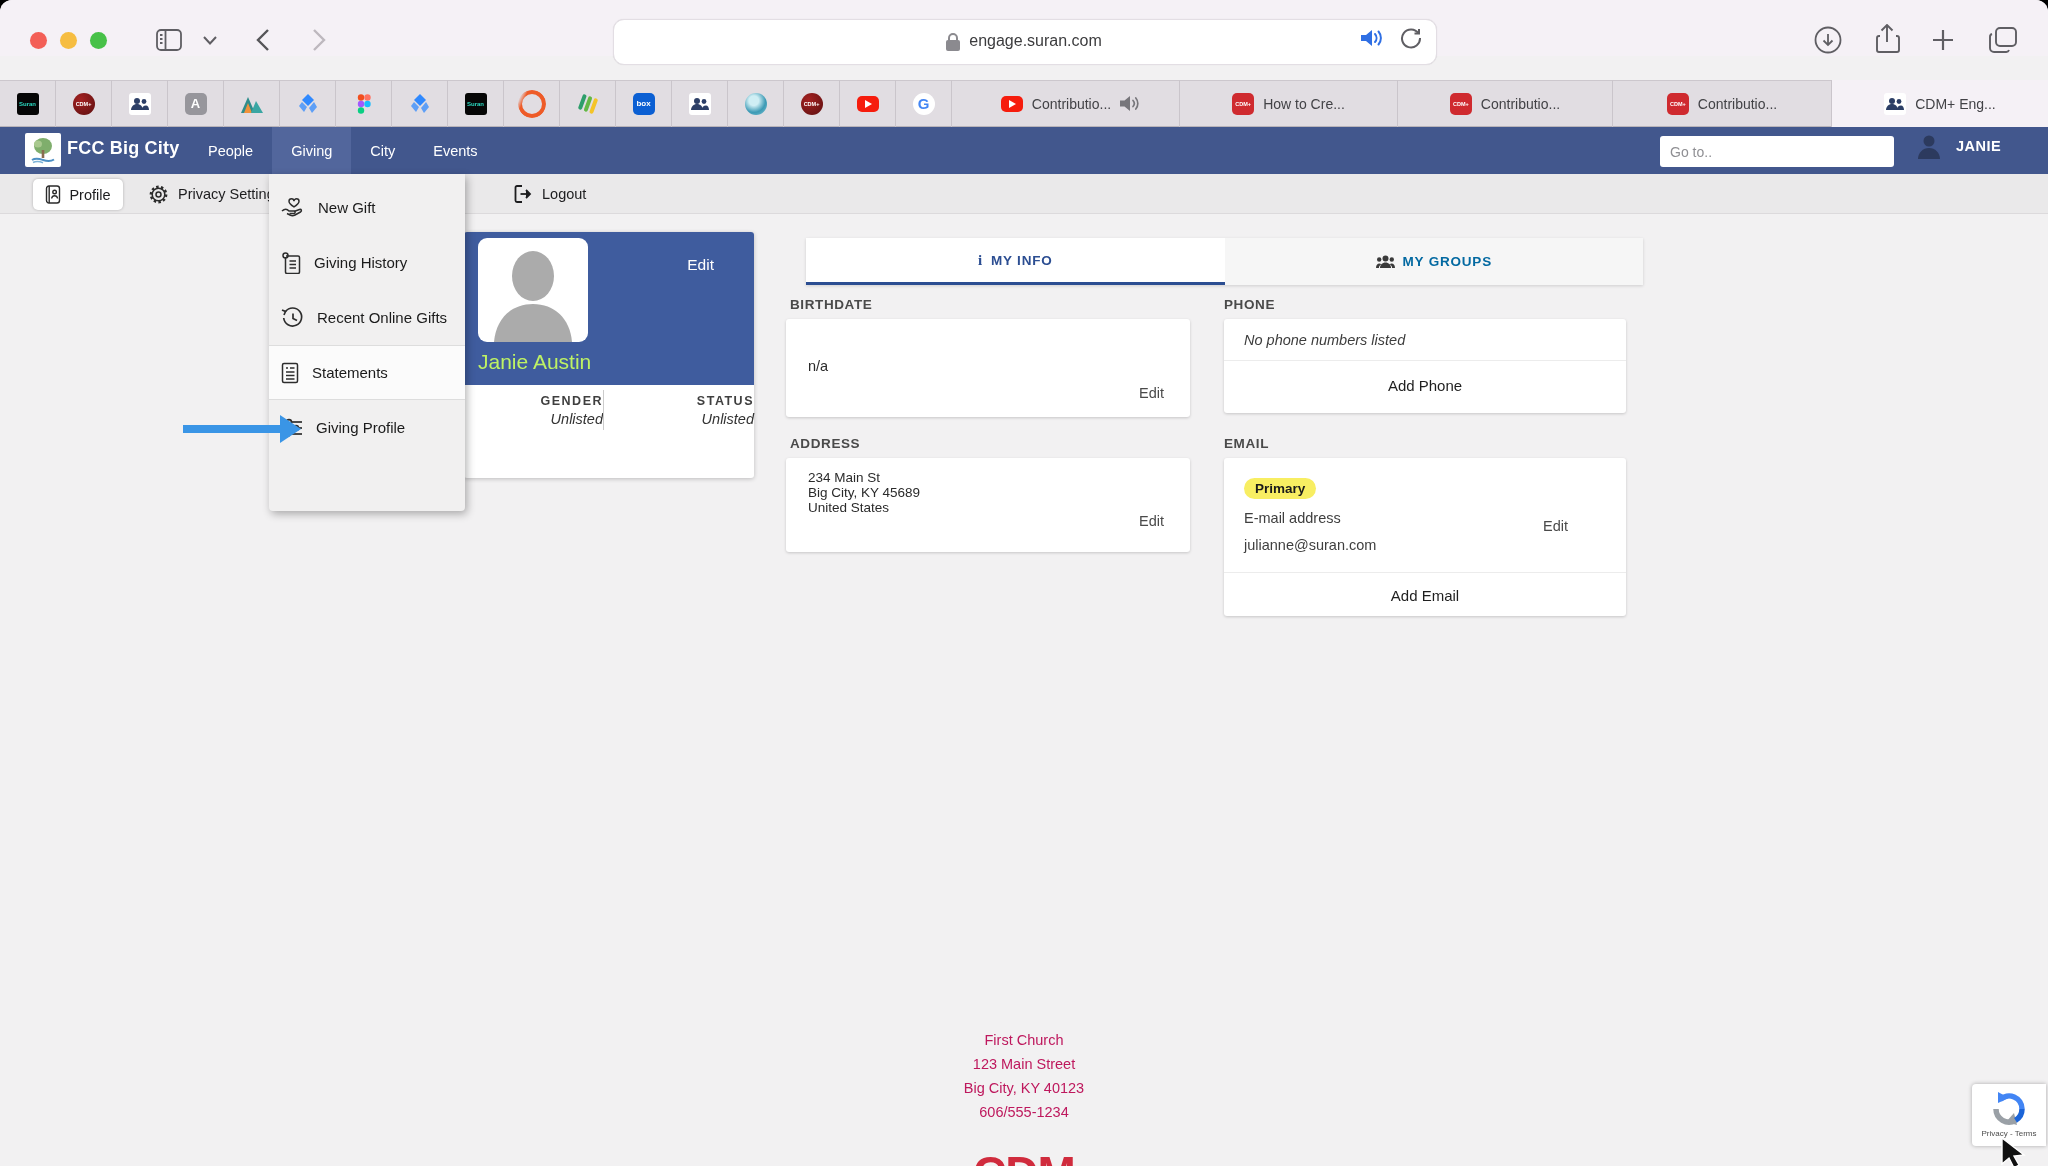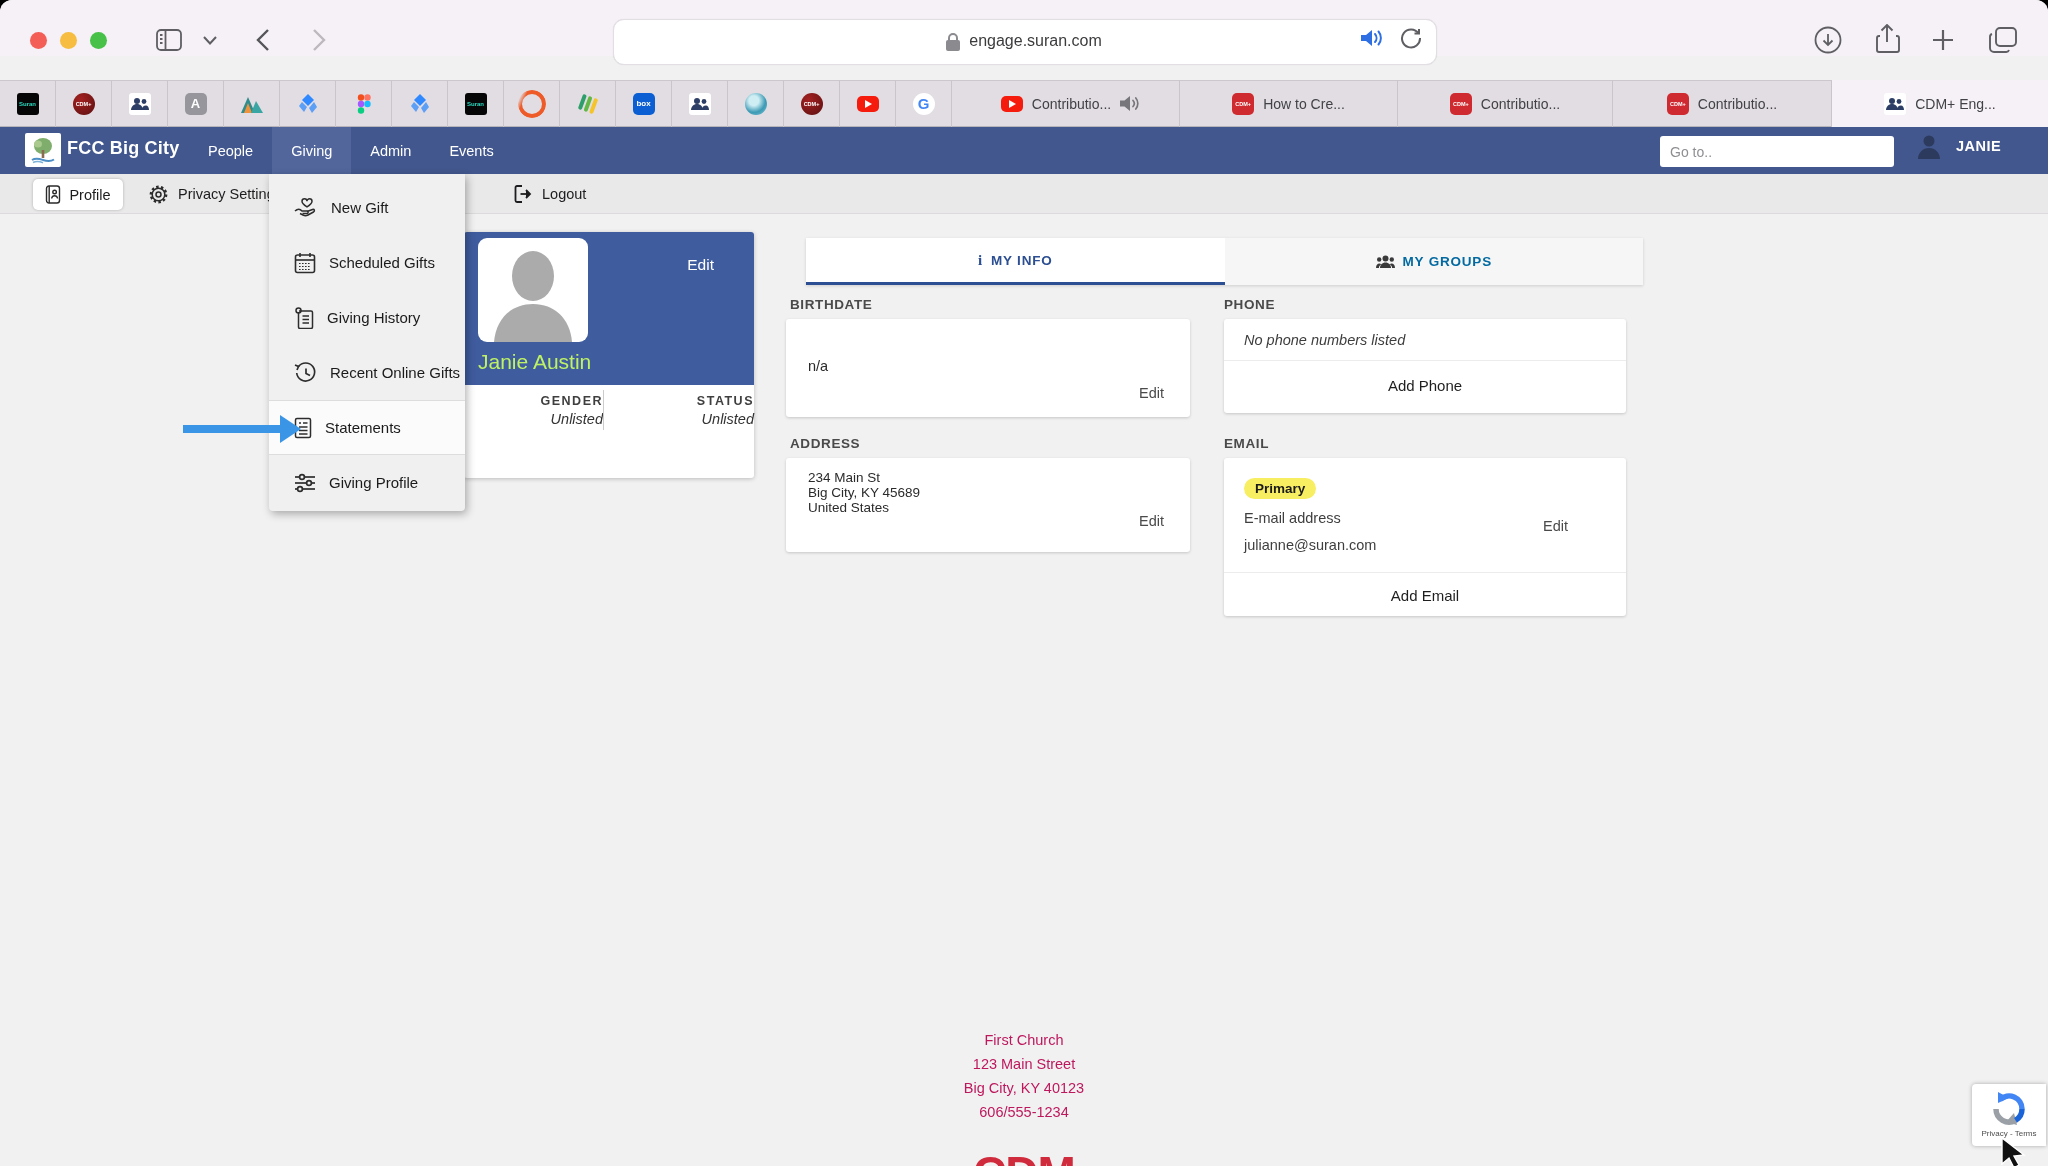--- a/index.html
+++ b/index.html
@@ -57,21 +57,21 @@
 
   
   .subnav{left:0;top:174px;width:2048px;height:40px;background:#eae9ea;border-bottom:1px solid #dcdadc;box-sizing:border-box;}
   .sn-item{position:absolute;top:174px;height:40px;display:flex;align-items:center;gap:9px;font-size:14.5px;color:#1d1d1f;}
   .profilebtn{left:33px;top:179px;width:90px;height:31px;background:#fff;border-radius:5px;
               box-shadow:0 0 3px rgba(0,0,0,.25);display:flex;align-items:center;justify-content:center;gap:8px;font-size:14.5px;color:#1d1d1f;}
 
   
   .dropdown{left:269px;top:174px;width:196px;height:337px;background:#f1f0f0;z-index:40;
             border-radius:0 0 4px 4px;box-shadow:2px 3px 8px rgba(0,0,0,.3);padding-top:6px;box-sizing:border-box;}
-  .ditem{height:55px;display:flex;align-items:center;gap:13px;padding-left:25px;font-size:15px;color:#1b1b1b;}
+  .ditem{height:55px;display:flex;align-items:center;gap:13px;padding-left:12px;font-size:15px;color:#1b1b1b;}
   .ditem.hl{background:#fbfbfb;border-top:1px solid #ddd;border-bottom:1px solid #ddd;box-sizing:border-box;}
   .dicon{color:#2d2d2d;}
   .arrow-shaft{left:183px;top:425px;width:97px;height:8px;background:#3a95e6;z-index:50;}
   .arrow-head{left:280px;top:415px;width:0;height:0;border-left:21px solid #3a95e6;
               border-top:14px solid transparent;border-bottom:14px solid transparent;z-index:50;}
 
   
   .pcard{left:464px;top:232px;width:290px;height:246px;background:#fff;border-radius:3px;box-shadow:0 1px 4px rgba(0,0,0,.22);}
   .pcard-top{position:absolute;left:0;top:0;width:290px;height:153px;background:#3f5c9e;border-radius:3px 3px 0 0;}
   .avatar{position:absolute;left:14px;top:6px;width:110px;height:104px;background:#fff;border-radius:9px;overflow:hidden;}
@@ -337,21 +337,21 @@
       <ellipse cx="9" cy="8" rx="4" ry="3.5" fill="#a9c98f"></ellipse>
       <rect x="12.7" y="14" width="2.6" height="8" fill="#8a6b4f"></rect>
       <path d="M3 24c4-2.5 8-1 11 0s8 1.5 11-.5" fill="none" stroke="#4d8fc4" stroke-width="2"></path>
       <path d="M4 26.5c4-2 7.5-.8 10 .2" fill="none" stroke="#7db3d8" stroke-width="1.6"></path>
     </svg>
   </div>
   <div class="abs brand">FCC Big City</div>
   <div class="abs mainmenu">
     <div class="mitem">People</div>
     <div class="mitem active">Giving</div>
-    <div class="mitem">Admin</div>
+    <div class="mitem">City</div>
     <div class="mitem">Events</div>
   </div>
   <input class="abs goto" placeholder="Go to.." style="">
   <div class="abs userwrap">
     <span>
       <svg width="26" height="26" viewBox="0 0 26 26" fill="#2c3a5e">
           <circle cx="13" cy="8" r="5.5"></circle>
           <path d="M2 26c0-6.1 4.9-11 11-11s11 4.9 11 11z"></path>
         </svg>
     </span>
@@ -485,36 +485,20 @@
         <svg width="24" height="22" viewBox="0 0 24 22" fill="none" stroke="#2d2d2d" stroke-width="1.5">
             <path d="M12 3.2C12 1.8 13.2.8 14.5.8S17 1.8 17 3.2c0-1.4 1.2-2.4 2.5-2.4S22 1.8 22 3.2c0 2.6-5 5.6-5 5.6s-5-3-5-5.6z" transform="translate(-4,1)"></path>
             <path d="M1 14c2.5-2.5 5-2.5 7 0h5c1.5 0 1.5 2.5 0 2.5H8.5"></path>
             <path d="M13 14.5l5.5-2c1.8-.6 2.8 1.5 1 2.5L14 18c-1.5.8-3.5.8-5 0l-3-1.5"></path>
           </svg>
       </span>
       <span>New Gift</span>
     </div>
     <div class="ditem">
       <span class="dicon">
-        <svg width="22" height="22" viewBox="0 0 22 22" fill="none" stroke="#2d2d2d" stroke-width="1.6">
-            <rect x="1.5" y="3" width="19" height="17.5" rx="2"></rect>
-            <line x1="6" y1="1" x2="6" y2="5"></line>
-            <line x1="16" y1="1" x2="16" y2="5"></line>
-            <line x1="1.5" y1="8" x2="20.5" y2="8"></line>
-            <g stroke-width="1.2">
-              <line x1="5" y1="11.5" x2="17" y2="11.5" stroke-dasharray="1.6 1.4"></line>
-              <line x1="5" y1="14.5" x2="17" y2="14.5" stroke-dasharray="1.6 1.4"></line>
-              <line x1="5" y1="17.5" x2="17" y2="17.5" stroke-dasharray="1.6 1.4"></line>
-            </g>
-          </svg>
-      </span>
-      <span>Scheduled Gifts</span>
-    </div>
-    <div class="ditem">
-      <span class="dicon">
         <svg width="20" height="22" viewBox="0 0 20 22" fill="none" stroke="#2d2d2d" stroke-width="1.5">
             <path d="M5 4h12a1.5 1.5 0 0 1 1.5 1.5V20a1.5 1.5 0 0 1-1.5 1.5H6A1.5 1.5 0 0 1 4.5 20V5"></path>
             <circle cx="4.5" cy="3.5" r="2.5"></circle>
             <line x1="8.5" y1="9" x2="15" y2="9"></line>
             <line x1="8.5" y1="12.5" x2="15" y2="12.5"></line>
             <line x1="8.5" y1="16" x2="15" y2="16"></line>
           </svg>
       </span>
       <span>Giving History</span>
     </div>

